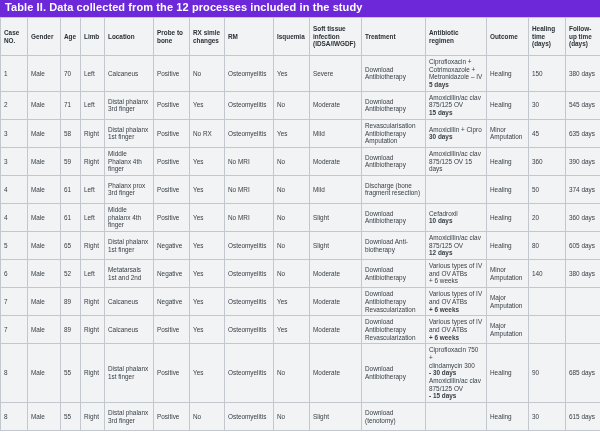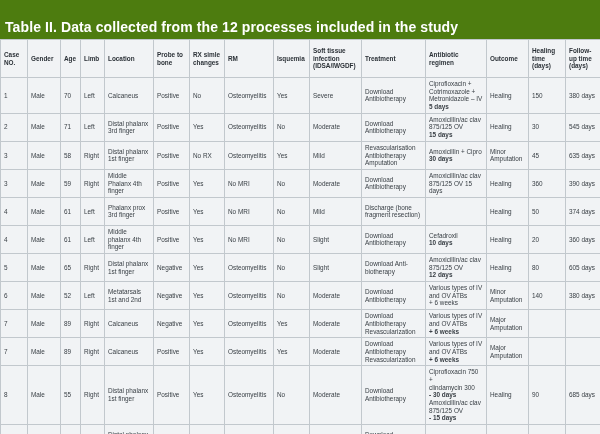--- a/index.html
+++ b/index.html
@@ -3,25 +3,25 @@
 <meta charset="utf-8">
 <style>
   html, body { margin: 0; padding: 0; background: #ffffff; }
   body {
     width: 600px; height: 434px; overflow: hidden;
     font-family: "Liberation Sans", sans-serif;
     color: #34393e;
   }
   .page { width: 600px; }
   .title-bar {
-    background: #4d7c0f;
+    background: #6d28d9;
     color: #ffffff;
     font-weight: bold;
-    font-size: 14px;
-    padding: 19px 5px 4px 5px;
+    font-size: 11px;
+    padding: 1px 5px 4px 5px;
     letter-spacing: .1px;
   }
   table.data-table {
     border-collapse: collapse;
     table-layout: fixed;
     width: 600px;
     font-size: 6.4px;
     line-height: 1.2;
   }
   .data-table th, .data-table td {

